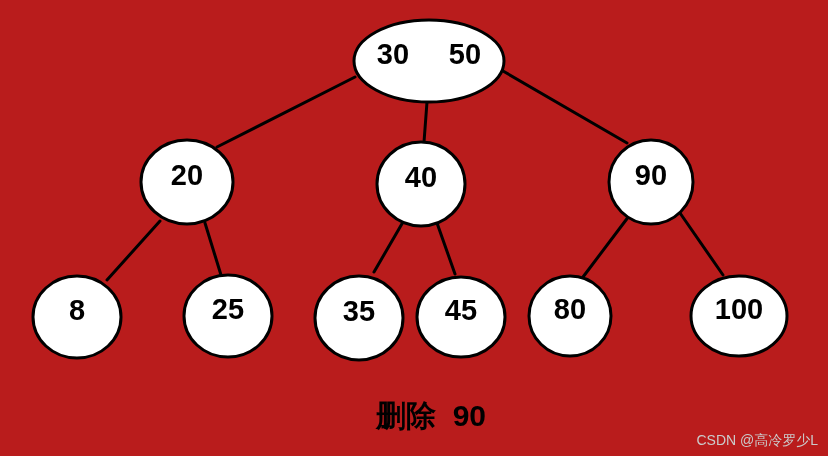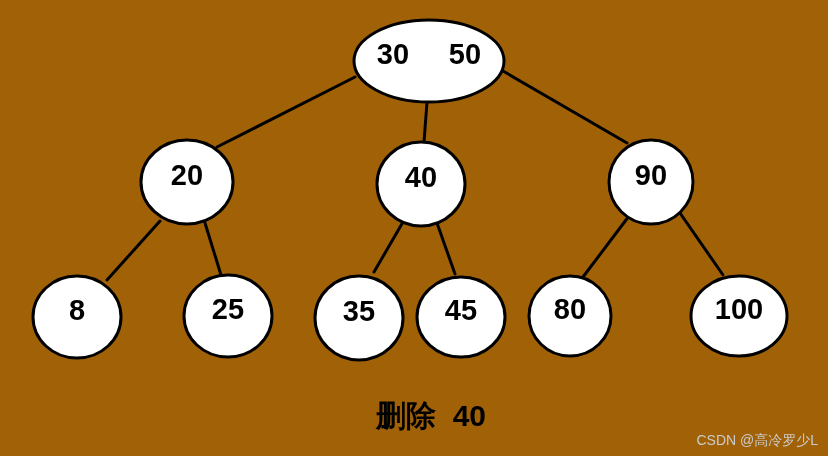--- a/index.html
+++ b/index.html
@@ -5,21 +5,21 @@
   html, body {
     margin: 0;
     padding: 0;
     background: #ffffff;
     font-family: "Liberation Sans", sans-serif;
   }
   .stage {
     position: relative;
     width: 828px;
     height: 456px;
-    background: #a16207;
+    background: #b91c1c;
     overflow: hidden;
   }
   .stage svg {
     position: absolute;
     left: 0;
     top: 0;
   }
   svg text {
     font-family: "Liberation Sans", sans-serif;
     font-weight: 700;
@@ -93,15 +93,15 @@
       </g>
       <g>
         <ellipse cx="570" cy="316" rx="41" ry="40" fill="#ffffff" stroke="#000000" stroke-width="3"></ellipse>
         <text x="570" y="319" text-anchor="middle" fill="#000000">80</text>
       </g>
       <g>
         <ellipse cx="739" cy="316" rx="48" ry="40" fill="#ffffff" stroke="#000000" stroke-width="3"></ellipse>
         <text x="739" y="319" text-anchor="middle" fill="#000000">100</text>
       </g>
     </svg>
-  <div class="caption">删除  40</div>
+  <div class="caption">删除  90</div>
   <div class="watermark" style="color: rgb(203, 203, 203);">CSDN @高冷罗少L</div>
 </div>
 
 </body></html>

